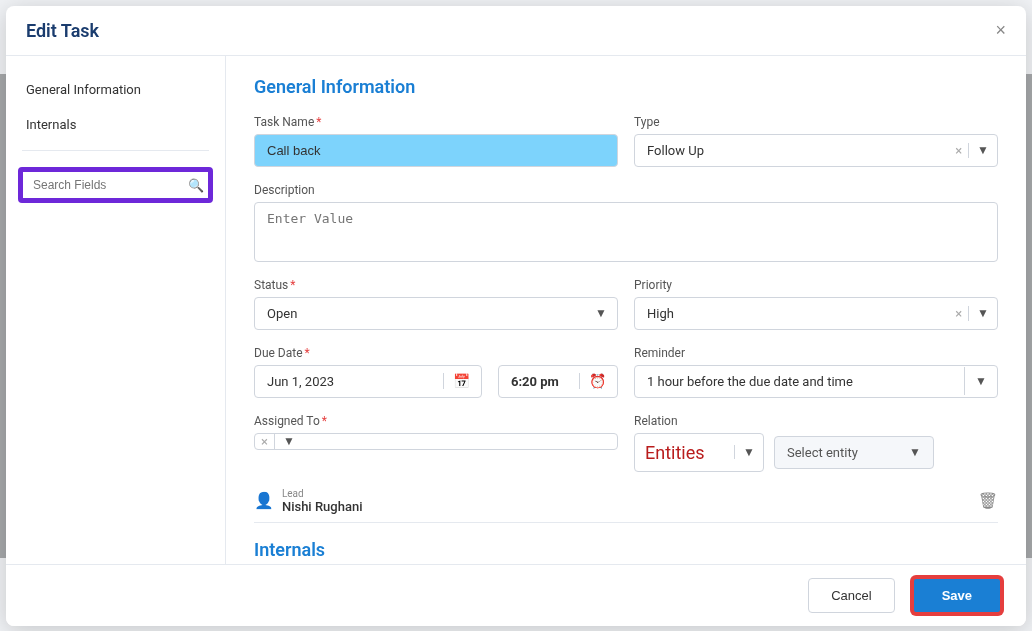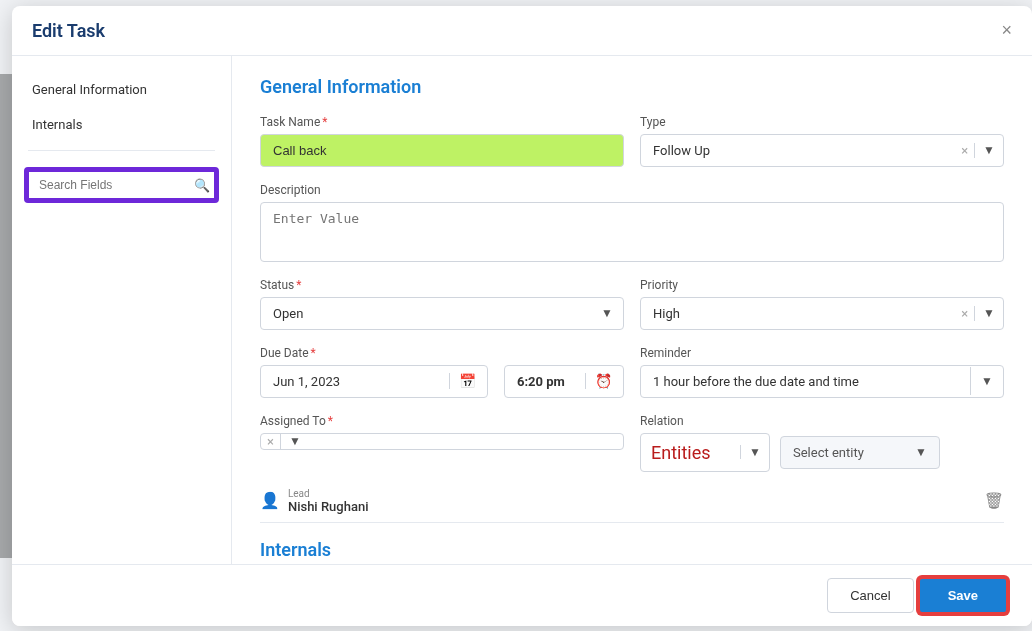--- a/index.html
+++ b/index.html
@@ -1,18 +1,18 @@
 <!DOCTYPE html>
 <html><head>
   <meta charset="utf-8">
   <style>
     * { box-sizing: border-box; margin: 0; padding: 0; }
     body { font-family: -apple-system, BlinkMacSystemFont, 'Segoe UI', Roboto, sans-serif; background: #f0f2f5; display: flex; align-items: center; justify-content: center; min-height: 100vh; }
 
-    .modal-overlay { width: 1032px; height: 484px; display: flex; align-items: center; justify-content: flex-end; background: rgba(0,0,0,0.3); }
+    .modal-overlay { width: 1032px; height: 484px; display: flex; align-items: center; justify-content: center; background: rgba(0,0,0,0.3); }
 
     .modal { width: 1020px; height: 620px; background: #fff; border-radius: 8px; box-shadow: 0 4px 24px rgba(0,0,0,0.18); display: flex; flex-direction: column; overflow: hidden; }
 
     .modal-header { display: flex; align-items: center; justify-content: space-between; padding: 14px 20px; border-bottom: 1px solid #e5e9ef; }
     .modal-title { font-size: 18px; font-weight: 600; color: #1a3c6e; }
     .close-btn { background: none; border: none; cursor: pointer; color: #888; font-size: 18px; line-height: 1; }
 
     .modal-body { display: flex; flex: 1; overflow: hidden; }
 
     .sidebar { width: 220px; border-right: 1px solid #e5e9ef; padding: 16px 0; display: flex; flex-direction: column; }
@@ -25,21 +25,21 @@
 
     .main-content { flex: 1; padding: 20px 28px; overflow-y: auto; background: #fff; }
 
     .section-title { font-size: 18px; font-weight: 600; color: #1a7fd4; margin-bottom: 18px; }
 
     .form-row { display: flex; gap: 16px; margin-bottom: 16px; }
     .form-group { display: flex; flex-direction: column; flex: 1; }
     .form-label { font-size: 12px; color: #555; margin-bottom: 5px; }
     .required { color: #e53e3e; margin-left: 2px; }
 
-    .form-input { border: 1px solid #d0d5dd; border-radius: 4px; padding: 8px 12px; font-size: 13px; color: #333; outline: none; background: #bef264; }
+    .form-input { border: 1px solid #d0d5dd; border-radius: 4px; padding: 8px 12px; font-size: 13px; color: #333; outline: none; background: #7dd3fc; }
     .form-input::placeholder { color: #aaa; }
 
     .form-textarea { border: 1px solid #d0d5dd; border-radius: 4px; padding: 8px 12px; font-size: 13px; color: #aaa; outline: none; background: #fff; min-height: 60px; resize: none; width: 100%; }
 
     .select-wrapper { position: relative; display: flex; align-items: center; border: 1px solid #d0d5dd; border-radius: 4px; background: #fff; }
     .select-value { flex: 1; padding: 8px 12px; font-size: 13px; color: #333; }
     .select-clear { color: #aaa; padding: 0 6px; cursor: pointer; font-size: 13px; border-right: 1px solid #d0d5dd; }
     .select-arrow { color: #555; padding: 0 8px; cursor: pointer; font-size: 12px; }
     .select-arrow-only { color: #555; padding: 8px 10px; cursor: pointer; font-size: 12px; }
 
@@ -64,21 +64,21 @@
 
     .lead-row { display: flex; align-items: center; margin-top: 10px; gap: 8px; }
     .lead-icon { color: #555; font-size: 16px; }
     .lead-info { display: flex; flex-direction: column; }
     .lead-label { font-size: 10px; color: #888; }
     .lead-name { font-size: 13px; color: #333; font-weight: 500; }
     .delete-icon { margin-left: auto; color: #888; font-size: 16px; cursor: pointer; }
 
     .internals-title { font-size: 18px; font-weight: 600; color: #1a7fd4; margin-top: 8px; padding-top: 16px; border-top: 1px solid #e5e9ef; }
 
-    .modal-footer { display: flex; align-items: center; justify-content: flex-end; padding: 12px 24px; border-top: 1px solid #e5e9ef; gap: 4px; background: #fff; }
+    .modal-footer { display: flex; align-items: center; justify-content: flex-end; padding: 12px 24px; border-top: 1px solid #e5e9ef; gap: 17px; background: #fff; }
     .cancel-btn { background: #fff; border: 1px solid #d0d5dd; border-radius: 4px; padding: 9px 22px; font-size: 13px; color: #333; cursor: pointer; }
     .save-btn { background: #1a7fd4; border: 2px solid #e53e3e; border-radius: 4px; padding: 9px 28px; font-size: 13px; color: #fff; cursor: pointer; font-weight: 600; box-shadow: 0 0 0 2px #e53e3e; }
   </style>
 </head>
 <body>
 
 <div class="modal-overlay">
   <div class="modal">
 
     <div class="modal-header">

